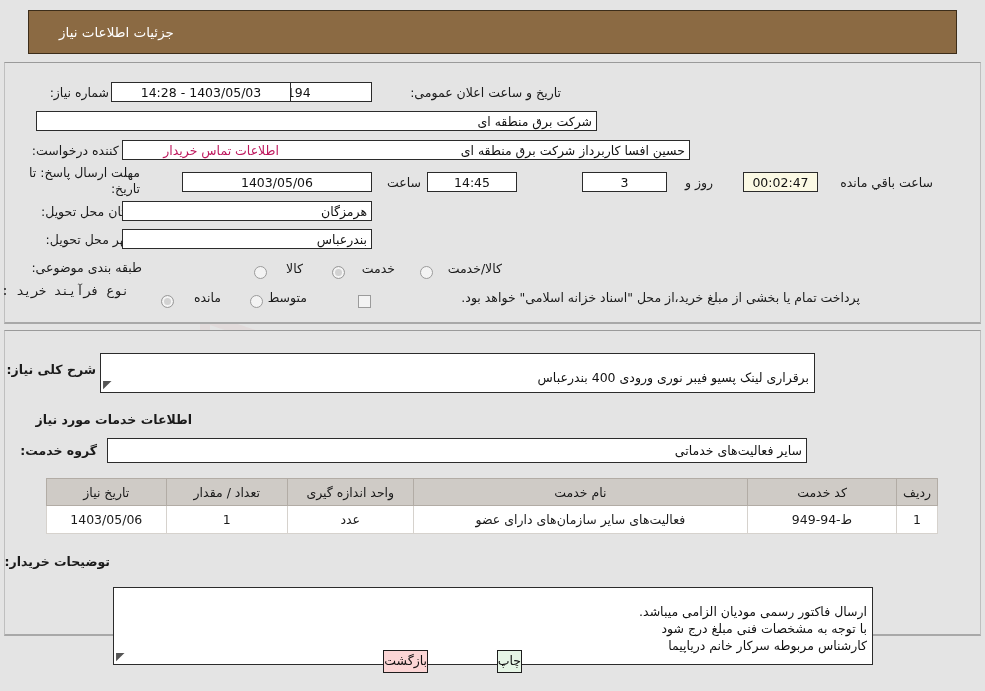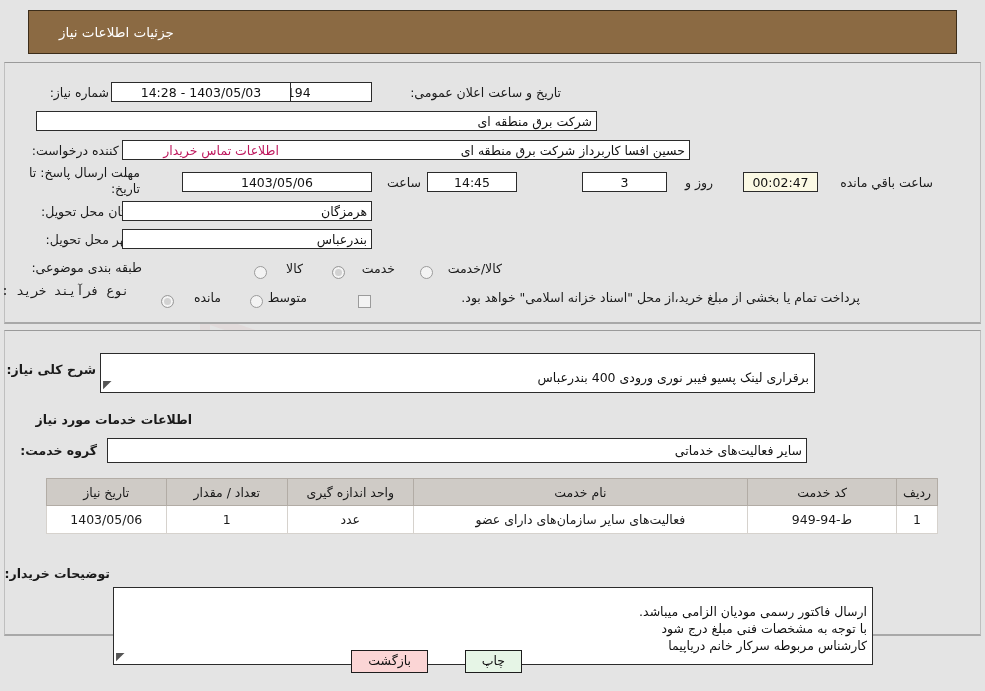--- a/index.html
+++ b/index.html
@@ -173,21 +173,21 @@
     text-align: center;
     white-space: nowrap;
   }
 
   
   .btn {
     border: 1px solid #1d1d1d;
     font-size: 12.5px;
     height: 23px;
     line-height: 20px;
-    padding: 0 16px;
+    padding: 0 0;
     text-align: center;
     cursor: pointer;
     white-space: nowrap;
     color: #111;
   }
   .btn.print { background: #e6f5e6; }
   .btn.back  { background: #fbd5d5; }
 </style>
 </head>
 <body>
@@ -296,21 +296,21 @@
         <td>1</td>
         <td>ط-94-949</td>
         <td>فعالیت‌های سایر سازمان‌های دارای عضو</td>
         <td>عدد</td>
         <td>1</td>
         <td>1403/05/06</td>
       </tr>
     </tbody>
   </table>
 
-  <div class="abs lbl lbl-b" style="right:875px; top:566px; width:105px;">توضیحات خریدار:</div>
+  <div class="abs lbl lbl-b" style="right:875px; top:554px; width:105px;">توضیحات خریدار:</div>
   <div class="abs ta" style="right:112px; top:547px; width:760px; height:78px;">
     <div>ارسال فاکتور رسمی مودیان الزامی میباشد.</div>
     <div>با توجه به مشخصات فنی مبلغ درج شود</div>
     <div>کارشناس مربوطه سرکار خانم دریاپیما</div>
     <span class="grip">◥</span>
   </div>
 
   <div class="abs btn back" style="right:557px; top:650px;">بازگشت</div>
   <div class="abs btn print" style="right:463px; top:650px;">چاپ</div>
 

